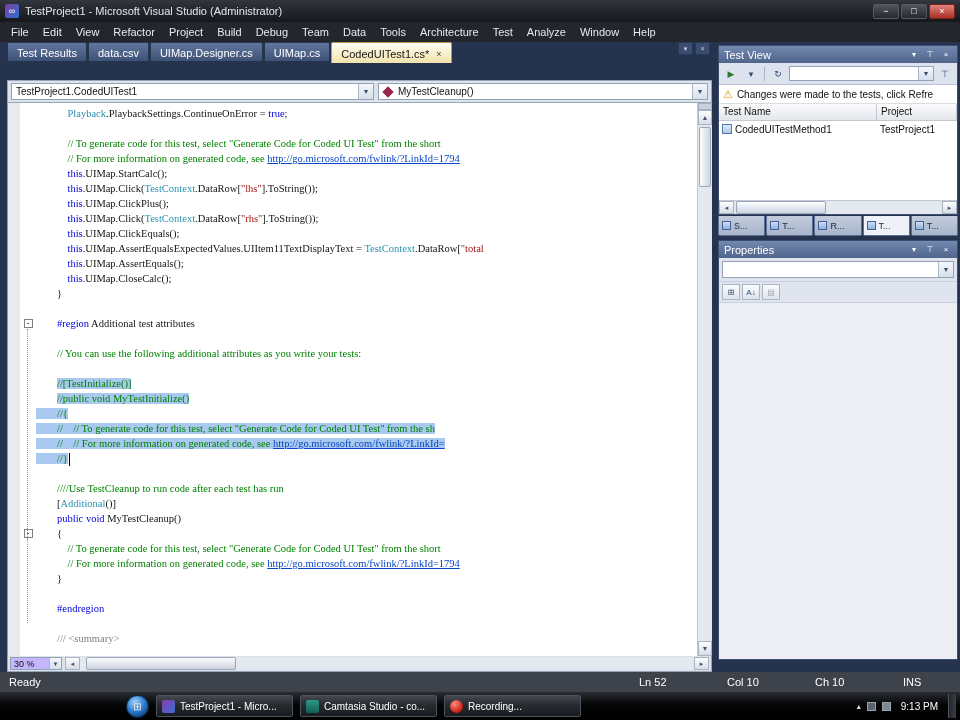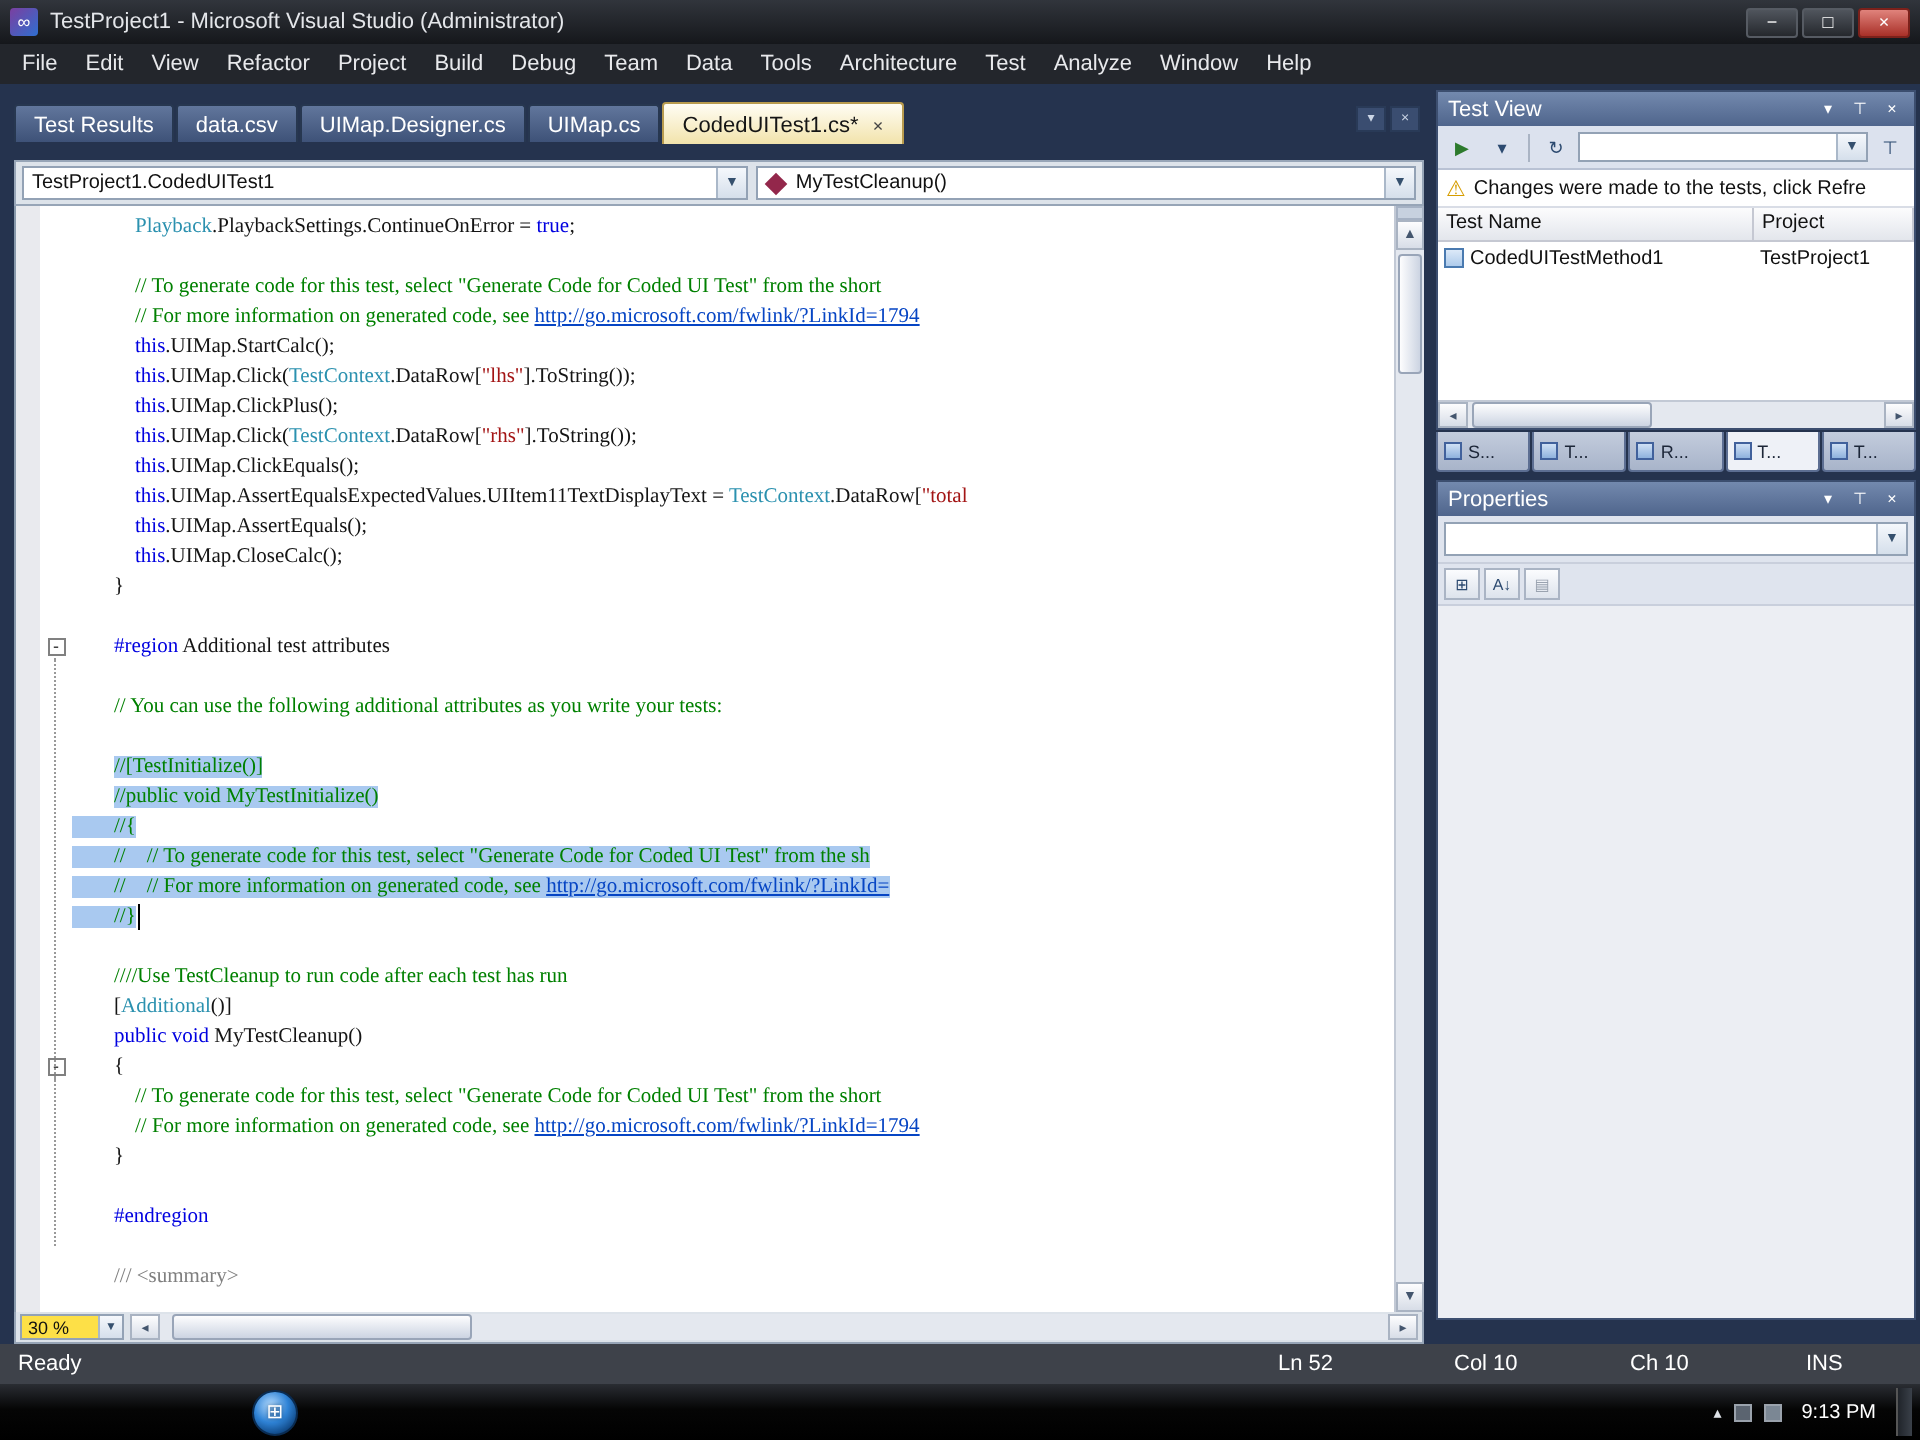--- a/index.html
+++ b/index.html
@@ -13,21 +13,21 @@
 .win-controls{display:flex;gap:2px}
 .win-btn{width:26px;height:15px;border:1px solid #565b63;border-radius:2px;background:linear-gradient(#50555d,#25282d);color:#fff;font-size:9px;display:flex;align-items:center;justify-content:center}
 .win-btn.close{background:linear-gradient(#e0837c,#a93028);border-color:#7c211b}
 
 .menubar{height:20px;background:#23262c;display:flex;align-items:center;padding-left:4px;color:#e8e9ec}
 .menu-item{padding:3px 7px;font-size:11px;white-space:nowrap}
 
 .main{display:flex;height:630px}
 .editor-zone{flex:1;min-width:0;display:flex;flex-direction:column;padding-left:7px}
 
-.tabstrip{height:38px;display:flex;align-items:center;gap:1px}
+.tabstrip{height:38px;display:flex;align-items:flex-start;gap:1px}
 .doc-tab{height:19px;padding:2px 9px 0;background:linear-gradient(#61769c,#3e5278);color:#fff;border:1px solid #273750;border-bottom:none;border-radius:2px 2px 0 0;display:flex;align-items:center;gap:5px;font-size:11px;white-space:nowrap}
 .doc-tab.active{height:21px;background:linear-gradient(#fffdf4,#f2e3ab);color:#151515;border-color:#b89b4e}
 .tab-close{font-size:9px;color:#444;padding-left:2px}
 .tab-extra{margin-left:auto;display:flex;gap:2px;padding:0 2px 4px 0}
 .mini-btn{width:15px;height:13px;background:#3a4d70;border:1px solid #293a57;color:#ccd6e6;font-size:7px;display:flex;align-items:center;justify-content:center}
 
 .navbar{height:23px;background:#dde3ea;border:1px solid #97a5b7;display:flex;align-items:center;gap:4px;padding:2px 3px}
 .combo{background:#fff;border:1px solid #93a2b5;height:17px;display:flex;align-items:center;min-width:0}
 .combo .txt{flex:1;padding:0 4px;font-size:10px;white-space:nowrap;overflow:hidden}
 .combo .arrow{width:15px;align-self:stretch;background:linear-gradient(#f5f8fc,#d5dfeb);border-left:1px solid #aab8c9;display:flex;align-items:center;justify-content:center;font-size:7px;color:#35506e}
@@ -47,21 +47,21 @@
 .l{color:#0645c4;text-decoration:underline}
 .hl{background:#a9c9f0}
 .caret{display:inline-block;width:1px;height:13px;background:#000;vertical-align:middle;margin-left:1px}
 .vscroll{width:15px;background:#e4e8ef;border-left:1px solid #c2c9d5;display:flex;flex-direction:column}
 .splitter{height:7px;background:#c7d1df;border:1px solid #a5b1c3}
 .scroll-btn{height:15px;background:linear-gradient(#fdfdfe,#d7dde7);border:1px solid #a9b3c2;display:flex;align-items:center;justify-content:center;font-size:7px;color:#44566e}
 .vtrack{flex:1;position:relative}
 .vthumb{position:absolute;top:2px;left:1px;right:1px;height:60px;background:linear-gradient(90deg,#fdfdfe,#ccd4e2);border:1px solid #99a5b8;border-radius:2px}
 
 .editor-bottom{height:16px;background:#dde3ea;border:1px solid #97a5b7;border-top:none;display:flex;align-items:center;gap:3px;padding:0 2px}
-.zoom{width:52px;height:13px;background:#fde047;border:1px solid #93a2b5;display:flex;align-items:center}
+.zoom{width:52px;height:13px;background:#c4b5fd;border:1px solid #93a2b5;display:flex;align-items:center}
 .zoom .txt{flex:1;font-size:9px;padding-left:3px}
 .zoom .arrow{width:12px;align-self:stretch;background:linear-gradient(#f5f8fc,#d5dfeb);border-left:1px solid #aab8c9;font-size:6px;display:flex;align-items:center;justify-content:center;color:#35506e}
 .hscroll{flex:1;display:flex;height:13px;align-items:stretch}
 .scroll-btn.h{width:15px;height:13px}
 .htrack{flex:1;position:relative;background:#e4e8ef}
 .hthumb{position:absolute;top:0;bottom:0;left:6px;width:150px;background:linear-gradient(#fdfdfe,#ccd4e2);border:1px solid #99a5b8;border-radius:2px}
 
 .right-zone{width:248px;display:flex;flex-direction:column;padding:3px 2px 12px 6px}
 .panel{background:#dfe4ee;border:1px solid #3c4e6f}
 .panel-title{height:17px;background:linear-gradient(#7389ae,#4f658c);color:#fff;display:flex;align-items:center;padding:0 5px;font-size:11px}
@@ -404,20 +404,34 @@
     <span class="sb-field">Ln 52</span>
     <span class="sb-field">Col 10</span>
     <span class="sb-field">Ch 10</span>
     <span class="sb-field ins">INS</span>
   </div>
 
   <div class="taskbar">
     <div class="start-orb">
       <span class="orb-glyph">⊞</span>
     </div>
+    <div class="task-buttons">
+        <div class="task-btn">
+          <span class="tb-ico visual-studio"></span>
+          <span class="tb-label">TestProject1 - Micro...</span>
+        </div>
+        <div class="task-btn">
+          <span class="tb-ico camtasia"></span>
+          <span class="tb-label">Camtasia Studio - co...</span>
+        </div>
+        <div class="task-btn">
+          <span class="tb-ico recording"></span>
+          <span class="tb-label">Recording...</span>
+        </div>
+      </div>
     <div class="tray">
       <span class="tray-ico">▴</span>
       <span class="tray-sq a"></span>
       <span class="tray-sq b"></span>
       <span class="clock">9:13 PM</span>
       <div class="show-desktop"></div>
     </div>
   </div>
 
 </div>

